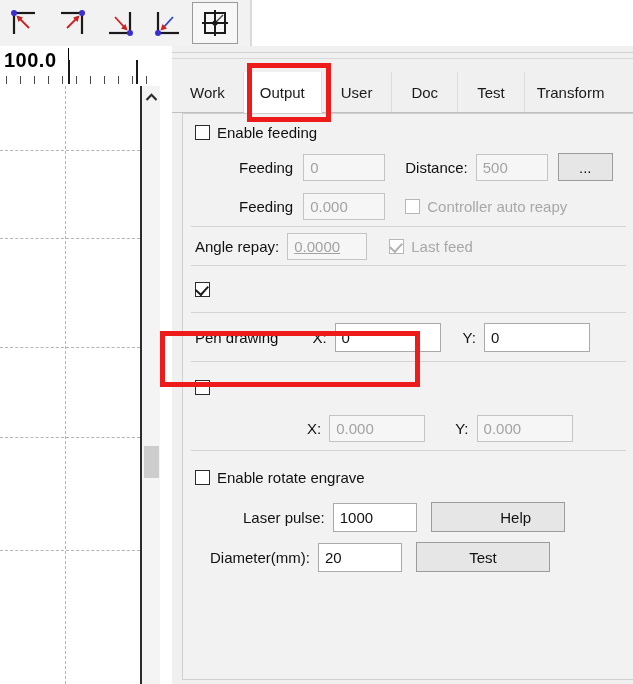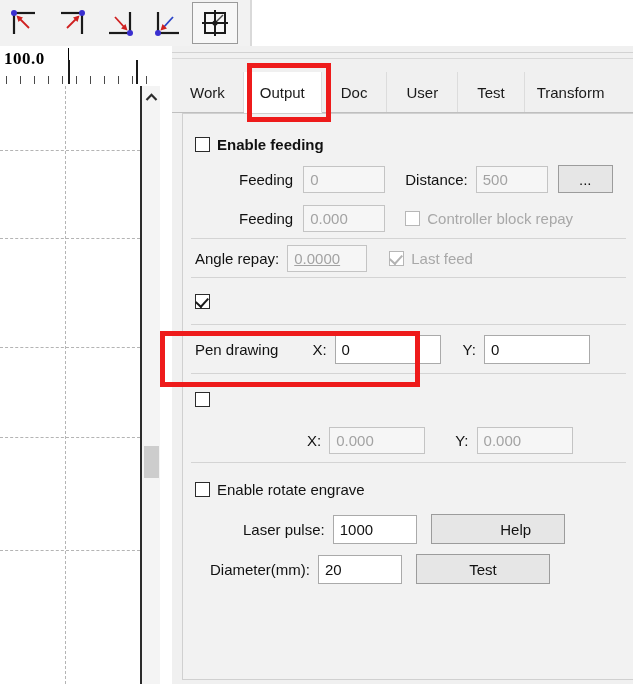--- a/index.html
+++ b/index.html
@@ -25,22 +25,22 @@
     width:48px;height:42px;display:flex;align-items:center;justify-content:center;
     background:transparent;border:none;cursor:pointer;
   }
   .tbtn.framed{border:1px solid #9a9a9a;background:#f7f7f7;width:44px;height:40px;}
   .tbtn svg{display:block;}
   #hruler{
     position:absolute;left:0;top:46px;width:160px;height:40px;
     background:#ffffff;border-bottom:2px solid #8a8a8a;overflow:hidden;
   }
   #hruler .rtext{
-    position:absolute;left:4px;top:3px;font-size:17px;font-weight:bold;
-    font-family:Liberation Serif, serif;letter-spacing:.5px;
+    position:absolute;left:4px;top:3px;font-size:20px;font-weight:bold;
+    font-family:Liberation Sans, sans-serif;letter-spacing:.5px;
   }
   #hruler .majtick{position:absolute;top:0;width:2px;height:38px;background:#1a1a1a;}
   #hruler .mintick{position:absolute;bottom:2px;width:1px;height:8px;background:#4a4a4a;}
   #hruler .caret{position:absolute;top:2px;width:1px;height:24px;background:#000;}
 
   
   #canvas{
     position:absolute;left:0;top:86px;width:140px;height:598px;
     background:#ffffff;border-right:2px solid #2b2b2b;overflow:hidden;
   }
@@ -226,45 +226,45 @@
 
   <div class="splitter"></div>
 
   <div id="panel">
     <div class="panel-topline"></div>
     <div class="panel-topline2"></div>
 
     <div id="tabbar">
       <div class="tab" style="padding:0 18px;">Work</div>
       <div class="tab active" style="padding:0 16px;">Output</div>
+      <div class="tab" style="padding:0 19px;">User</div>
       <div class="tab" style="padding:0 19px;">Doc</div>
-      <div class="tab" style="padding:0 19px;">User</div>
       <div class="tab" style="padding:0 19px;">Test</div>
       <div class="tab" style="padding:0 12px;border-right:none;">Transform</div>
     </div>
 
     <div id="content">
 
       <div class="group">
-        <div class="row" style="height:32px;padding-top:14px;font-weight:bold;">
+        <div class="row" style="height:32px;padding-top:2px;">
           <div class="cb"></div>
           <span class="cb-label">Enable feeding</span>
         </div>
         <div class="row" style="height:38px;">
           <span class="lbl" style="margin-left:44px;">Feeding</span>
           <div class="field dis" style="width:82px;margin-left:10px;">0</div>
           <span class="lbl" style="margin-left:20px;">Distance:</span>
           <div class="field dis" style="width:72px;margin-left:8px;">500</div>
           <div class="btn" style="width:55px;margin-left:10px;">...</div>
         </div>
         <div class="row" style="height:40px;">
           <span class="lbl" style="margin-left:44px;">Feeding</span>
           <div class="field dis" style="width:82px;margin-left:10px;">0.000</div>
           <div class="cb dis" style="margin-left:20px;"></div>
-          <span class="cb-label dis">Controller block repay</span>
+          <span class="cb-label dis">Controller auto reapy</span>
         </div>
       </div>
       <div class="grp-sep"></div>
 
       <div class="group">
         <div class="row" style="height:38px;">
           <span class="lbl">Angle repay:</span>
           <div class="field dis" style="width:80px;margin-left:8px;text-decoration:underline;">0.0000</div>
           <div class="cb dis" style="margin-left:22px;">
             <span class="mark"></span>

